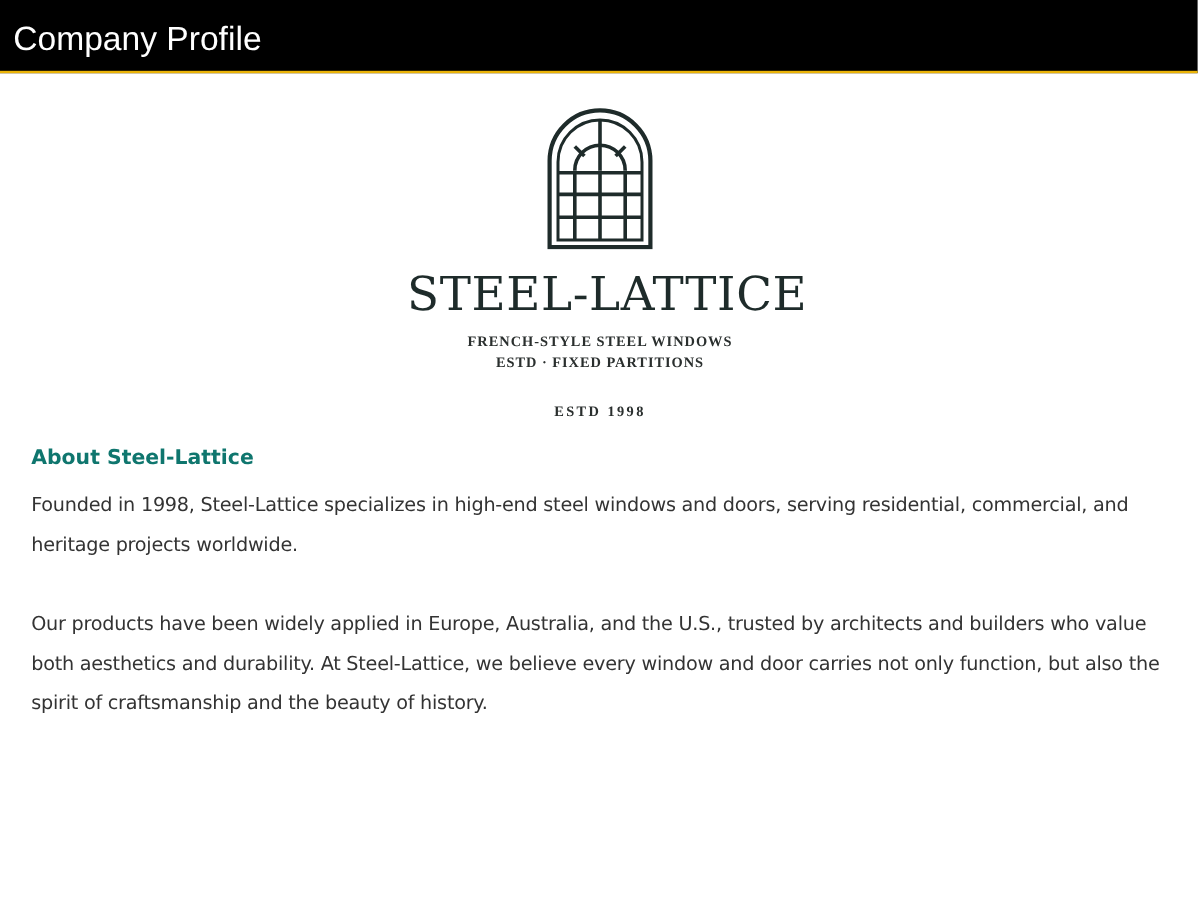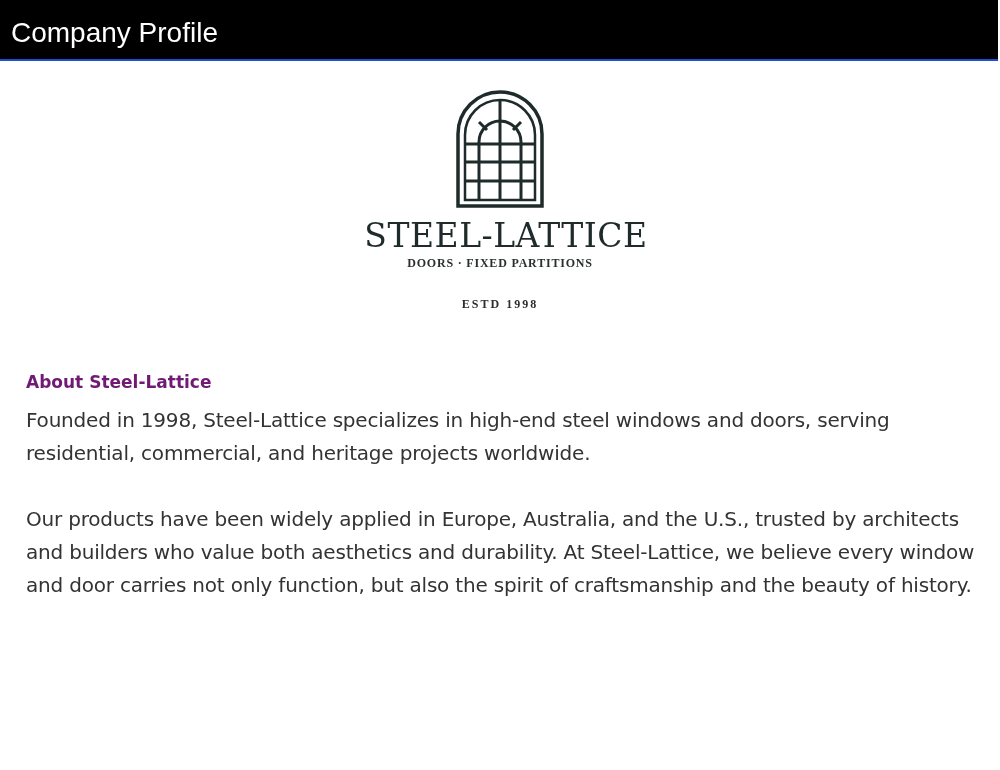--- a/index.html
+++ b/index.html
@@ -1,45 +1,45 @@
 <!DOCTYPE html>
 <html><head>
   <meta charset="utf-8">
   <style>
     html, body { margin: 0; padding: 0; background: #ffffff; }
     body { width: 1000px; height: 770px; overflow: hidden; position: relative; font-family: "Liberation Sans", sans-serif; }
     .header {
       position: absolute; left: 0; top: 0; width: 998px; height: 61px;
-      background: #000000; border-bottom: 2px solid #1d4ed8;
+      background: #000000; border-bottom: 2px solid #eab308;
       box-sizing: border-box;
     }
     .header-title {
       position: absolute; left: 11px; top: 16px;
       color: #ffffff; font-size: 28px; line-height: 34px;
       font-family: "Liberation Sans", sans-serif;
     }
     .logo { position: absolute; left: 0; top: 90px; width: 1000px; text-align: center; }
     .logo svg { display: block; margin: 0 auto; }
     .brand {
       font-family: "DejaVu Serif", serif; font-weight: normal;
-      color: #1e2b2a; font-size: 33px; letter-spacing: 0.5px;
-      margin-top: 10px; line-height: 36px; padding-left: 12px;
+      color: #1e2b2a; font-size: 39px; letter-spacing: 0.5px;
+      margin-top: 20px; line-height: 36px; padding-left: 12px;
     }
     .tag {
       font-family: "Liberation Serif", serif; font-weight: bold;
       color: #2a2f2e; font-size: 12px; letter-spacing: 0.8px; line-height: 18px;
     }
     .tag1 { margin-top: 11px; }
     .estd { margin-top: 23px; letter-spacing: 2px; }
     .content {
       position: absolute; left: 26px; top: 370px; width: 960px;
       color: #333333; font-family: "DejaVu Sans", sans-serif;
     }
-    .about-title { font-size: 17px; font-weight: bold; color: #701a75; line-height: 24px; margin: 0 0 10px 0; }
-    .para { font-size: 20px; line-height: 33px; margin: 0 0 33px 0; letter-spacing: -0.2px; }
+    .about-title { font-size: 17px; font-weight: bold; color: #0f766e; line-height: 24px; margin: 0 0 10px 0; }
+    .para { font-size: 16px; line-height: 33px; margin: 0 0 33px 0; letter-spacing: -0.2px; }
   </style>
 </head>
 <body>
 
 <div class="header">
   <div class="header-title">Company Profile</div>
 </div>
 
 <div class="logo">
   <svg width="90" height="118" viewBox="0 0 90 118">
@@ -58,21 +58,22 @@
       <line x1="24" y1="52" x2="24" y2="110" stroke-width="3"></line>
       <line x1="66" y1="52" x2="66" y2="110" stroke-width="3"></line>
       <line x1="45" y1="52" x2="45" y2="110" stroke-width="3"></line>
 
       <line x1="10" y1="54" x2="80" y2="54" stroke-width="3"></line>
       <line x1="10" y1="72" x2="80" y2="72" stroke-width="3"></line>
       <line x1="10" y1="91" x2="80" y2="91" stroke-width="3"></line>
     </g>
   </svg>
   <div class="brand">STEEL-LATTICE</div>
-  <div class="tag">DOORS · FIXED PARTITIONS</div>
+  <div class="tag tag1">FRENCH-STYLE STEEL WINDOWS</div>
+  <div class="tag">ESTD · FIXED PARTITIONS</div>
   <div class="tag estd">ESTD 1998</div>
 </div>
 
 <div class="content">
   <div class="about-title">About Steel-Lattice</div>
   <p class="para">Founded in 1998, Steel-Lattice specializes in high-end steel windows and doors, serving residential, commercial, and heritage projects worldwide.</p>
   <p class="para">Our products have been widely applied in Europe, Australia, and the U.S., trusted by architects and builders who value both aesthetics and durability. At Steel-Lattice, we believe every window and door carries not only function, but also the spirit of craftsmanship and the beauty of history.</p>
 </div>
 
 </body></html>

